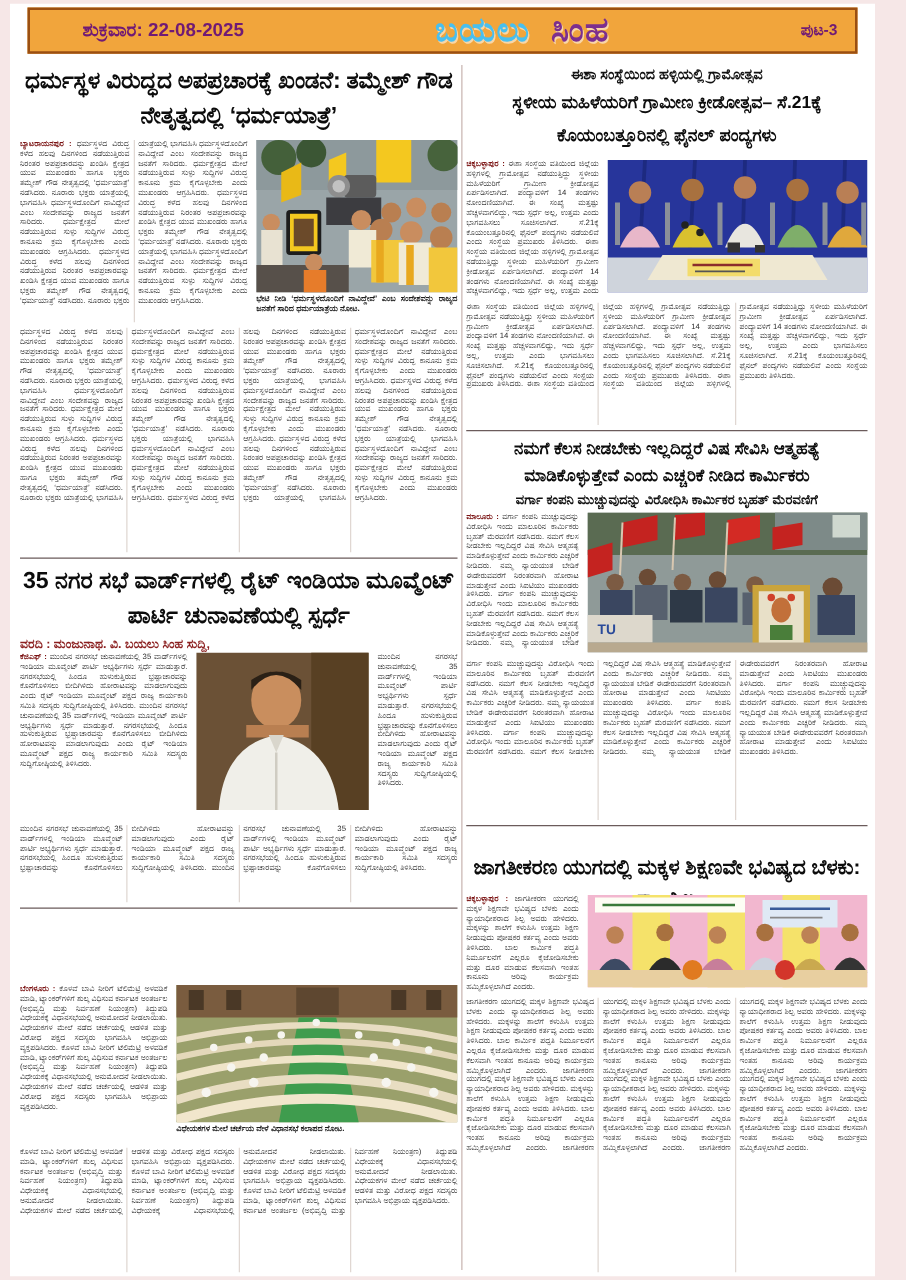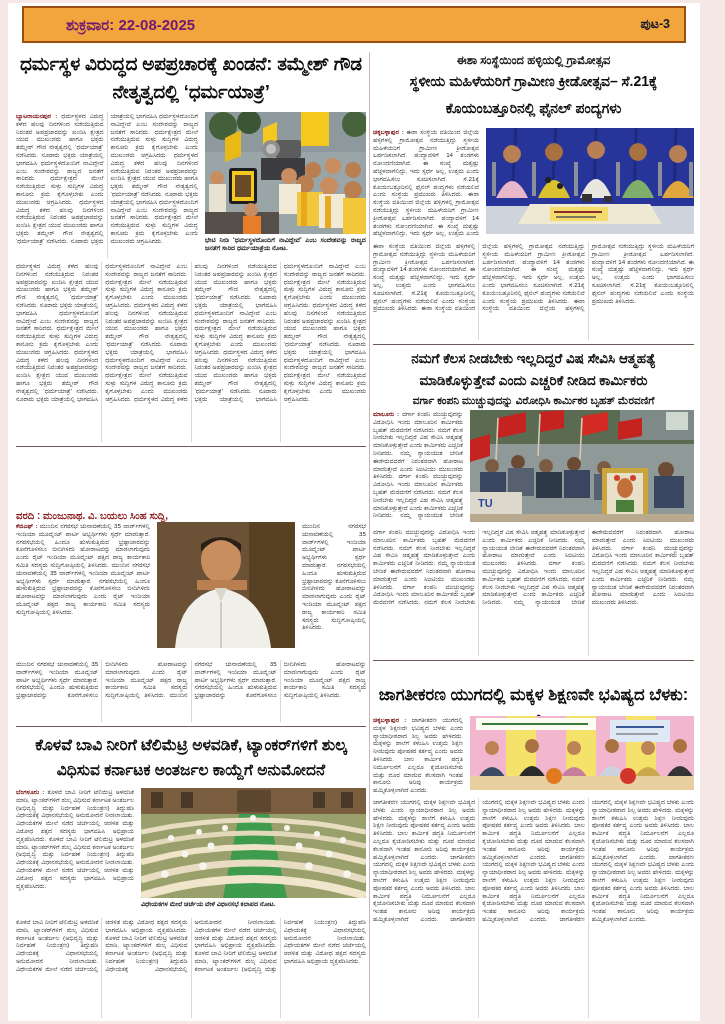--- a/index.html
+++ b/index.html
@@ -4,21 +4,21 @@
 <style>
   html,body{margin:0;padding:0;}
   .page{position:relative;width:725px;height:1024px;background:#f6e7e7;font-family:"Liberation Sans",sans-serif;overflow:hidden;}
   .sheet{position:absolute;left:8px;top:3px;width:692px;height:1018px;background:#ffffff;}
   
   .masthead{position:absolute;left:22px;top:6px;width:664px;height:37px;background:#f1a53c;border:2px solid #9a4f12;display:flex;align-items:center;justify-content:space-between;box-sizing:border-box;padding:0 14px;}
   .m-date{font-size:15px;font-weight:bold;color:#701a75;padding-left:28px;}
   .m-title{font-size:27px;font-weight:bold;letter-spacing:1px;text-shadow:1px 1px 0 rgba(255,255,255,.55);white-space:nowrap;}
   .m-title .t1{color:#49bfee;}
   .m-title .t2{color:#7c2f8e;margin-left:8px;}
-  .m-page{font-size:12.5px;font-weight:bold;color:#0f172a;}
+  .m-page{font-size:12.5px;font-weight:bold;color:#701a75;}
   
   .colL{position:absolute;left:16px;top:50px;width:350px;height:968px;}
   .colR{position:absolute;left:373px;top:50px;width:321px;height:968px;}
   .vdiv{position:absolute;left:369px;top:52px;width:1px;height:964px;background:#c9b6b2;}
   .blk{position:absolute;left:0;}
   .hl{font-weight:bold;color:#0c0c0c;text-align:center;margin:0;}
   .hl-a1{font-size:18.5px;line-height:28px;letter-spacing:-.2px;}
   .hl-a2{font-size:18.5px;line-height:28px;}
   .hl-a3{font-size:15.5px;line-height:25px;}
   .hl-b1{font-size:14px;line-height:27px;}
@@ -37,20 +37,24 @@
   .gap{flex:0 0 7px;}
 </style>
 </head>
 <body>
 
 <div class="page">
   <div class="sheet"></div>
 
   <div class="masthead">
     <span class="m-date">ಶುಕ್ರವಾರ: 22-08-2025</span>
+    <span class="m-title">
+      <span class="t1">ಬಯಲು</span>
+      <span class="t2">ಸಿಂಹ</span>
+    </span>
     <span class="m-page">ಪುಟ-3</span>
   </div>
 
   <div class="vdiv"></div>
 
   <div class="colL">
 
     <h2 class="blk hl hl-a1" style="top:0;width:350px;">ಧರ್ಮಸ್ಥಳ ವಿರುದ್ಧದ ಅಪಪ್ರಚಾರಕ್ಕೆ ಖಂಡನೆ: ತಮ್ಮೇಶ್ ಗೌಡ ನೇತೃತ್ವದಲ್ಲಿ ‘ಧರ್ಮಯಾತ್ರೆ’</h2>
 
     <div class="blk row" style="top:62px;width:350px;height:146px;">
@@ -97,20 +101,21 @@
         <div class="caption">ಭೇಟಿ ನೀಡಿ ‘ಧರ್ಮಸ್ಥಳದೊಂದಿಗೆ ನಾವಿದ್ದೇವೆ’ ಎಂಬ ಸಂದೇಶವನ್ನು ರಾಜ್ಯದ ಜನತೆಗೆ ಸಾರಿದ ಧರ್ಮಯಾತ್ರೆಯ ನೋಟ.</div>
       </div>
     </div>
 
     <div class="blk" style="top:212px;width:350px;height:180px;">
       <p class="body c4" style="margin:0;">ಧರ್ಮಸ್ಥಳದ ವಿರುದ್ಧ ಕಳೆದ ಹಲವು ದಿನಗಳಿಂದ ನಡೆಯುತ್ತಿರುವ ನಿರಂತರ ಅಪಪ್ರಚಾರವನ್ನು ಖಂಡಿಸಿ ಕ್ಷೇತ್ರದ ಯುವ ಮುಖಂಡರು ಹಾಗೂ ಭಕ್ತರು ತಮ್ಮೇಶ್ ಗೌಡ ನೇತೃತ್ವದಲ್ಲಿ ‘ಧರ್ಮಯಾತ್ರೆ’ ನಡೆಸಿದರು. ನೂರಾರು ಭಕ್ತರು ಯಾತ್ರೆಯಲ್ಲಿ ಭಾಗವಹಿಸಿ ಧರ್ಮಸ್ಥಳದೊಂದಿಗೆ ನಾವಿದ್ದೇವೆ ಎಂಬ ಸಂದೇಶವನ್ನು ರಾಜ್ಯದ ಜನತೆಗೆ ಸಾರಿದರು. ಧರ್ಮಕ್ಷೇತ್ರದ ಮೇಲೆ ನಡೆಯುತ್ತಿರುವ ಸುಳ್ಳು ಸುದ್ದಿಗಳ ವಿರುದ್ಧ ಕಾನೂನು ಕ್ರಮ ಕೈಗೊಳ್ಳಬೇಕು ಎಂದು ಮುಖಂಡರು ಆಗ್ರಹಿಸಿದರು. ಧರ್ಮಸ್ಥಳದ ವಿರುದ್ಧ ಕಳೆದ ಹಲವು ದಿನಗಳಿಂದ ನಡೆಯುತ್ತಿರುವ ನಿರಂತರ ಅಪಪ್ರಚಾರವನ್ನು ಖಂಡಿಸಿ ಕ್ಷೇತ್ರದ ಯುವ ಮುಖಂಡರು ಹಾಗೂ ಭಕ್ತರು ತಮ್ಮೇಶ್ ಗೌಡ ನೇತೃತ್ವದಲ್ಲಿ ‘ಧರ್ಮಯಾತ್ರೆ’ ನಡೆಸಿದರು. ನೂರಾರು ಭಕ್ತರು ಯಾತ್ರೆಯಲ್ಲಿ ಭಾಗವಹಿಸಿ ಧರ್ಮಸ್ಥಳದೊಂದಿಗೆ ನಾವಿದ್ದೇವೆ ಎಂಬ ಸಂದೇಶವನ್ನು ರಾಜ್ಯದ ಜನತೆಗೆ ಸಾರಿದರು. ಧರ್ಮಕ್ಷೇತ್ರದ ಮೇಲೆ ನಡೆಯುತ್ತಿರುವ ಸುಳ್ಳು ಸುದ್ದಿಗಳ ವಿರುದ್ಧ ಕಾನೂನು ಕ್ರಮ ಕೈಗೊಳ್ಳಬೇಕು ಎಂದು ಮುಖಂಡರು ಆಗ್ರಹಿಸಿದರು. ಧರ್ಮಸ್ಥಳದ ವಿರುದ್ಧ ಕಳೆದ ಹಲವು ದಿನಗಳಿಂದ ನಡೆಯುತ್ತಿರುವ ನಿರಂತರ ಅಪಪ್ರಚಾರವನ್ನು ಖಂಡಿಸಿ ಕ್ಷೇತ್ರದ ಯುವ ಮುಖಂಡರು ಹಾಗೂ ಭಕ್ತರು ತಮ್ಮೇಶ್ ಗೌಡ ನೇತೃತ್ವದಲ್ಲಿ ‘ಧರ್ಮಯಾತ್ರೆ’ ನಡೆಸಿದರು. ನೂರಾರು ಭಕ್ತರು ಯಾತ್ರೆಯಲ್ಲಿ ಭಾಗವಹಿಸಿ ಧರ್ಮಸ್ಥಳದೊಂದಿಗೆ ನಾವಿದ್ದೇವೆ ಎಂಬ ಸಂದೇಶವನ್ನು ರಾಜ್ಯದ ಜನತೆಗೆ ಸಾರಿದರು. ಧರ್ಮಕ್ಷೇತ್ರದ ಮೇಲೆ ನಡೆಯುತ್ತಿರುವ ಸುಳ್ಳು ಸುದ್ದಿಗಳ ವಿರುದ್ಧ ಕಾನೂನು ಕ್ರಮ ಕೈಗೊಳ್ಳಬೇಕು ಎಂದು ಮುಖಂಡರು ಆಗ್ರಹಿಸಿದರು. ಧರ್ಮಸ್ಥಳದ ವಿರುದ್ಧ ಕಳೆದ ಹಲವು ದಿನಗಳಿಂದ ನಡೆಯುತ್ತಿರುವ ನಿರಂತರ ಅಪಪ್ರಚಾರವನ್ನು ಖಂಡಿಸಿ ಕ್ಷೇತ್ರದ ಯುವ ಮುಖಂಡರು ಹಾಗೂ ಭಕ್ತರು ತಮ್ಮೇಶ್ ಗೌಡ ನೇತೃತ್ವದಲ್ಲಿ ‘ಧರ್ಮಯಾತ್ರೆ’ ನಡೆಸಿದರು. ನೂರಾರು ಭಕ್ತರು ಯಾತ್ರೆಯಲ್ಲಿ ಭಾಗವಹಿಸಿ ಧರ್ಮಸ್ಥಳದೊಂದಿಗೆ ನಾವಿದ್ದೇವೆ ಎಂಬ ಸಂದೇಶವನ್ನು ರಾಜ್ಯದ ಜನತೆಗೆ ಸಾರಿದರು. ಧರ್ಮಕ್ಷೇತ್ರದ ಮೇಲೆ ನಡೆಯುತ್ತಿರುವ ಸುಳ್ಳು ಸುದ್ದಿಗಳ ವಿರುದ್ಧ ಕಾನೂನು ಕ್ರಮ ಕೈಗೊಳ್ಳಬೇಕು ಎಂದು ಮುಖಂಡರು ಆಗ್ರಹಿಸಿದರು. ಧರ್ಮಸ್ಥಳದ ವಿರುದ್ಧ ಕಳೆದ ಹಲವು ದಿನಗಳಿಂದ ನಡೆಯುತ್ತಿರುವ ನಿರಂತರ ಅಪಪ್ರಚಾರವನ್ನು ಖಂಡಿಸಿ ಕ್ಷೇತ್ರದ ಯುವ ಮುಖಂಡರು ಹಾಗೂ ಭಕ್ತರು ತಮ್ಮೇಶ್ ಗೌಡ ನೇತೃತ್ವದಲ್ಲಿ ‘ಧರ್ಮಯಾತ್ರೆ’ ನಡೆಸಿದರು. ನೂರಾರು ಭಕ್ತರು ಯಾತ್ರೆಯಲ್ಲಿ ಭಾಗವಹಿಸಿ ಧರ್ಮಸ್ಥಳದೊಂದಿಗೆ ನಾವಿದ್ದೇವೆ ಎಂಬ ಸಂದೇಶವನ್ನು ರಾಜ್ಯದ ಜನತೆಗೆ ಸಾರಿದರು. ಧರ್ಮಕ್ಷೇತ್ರದ ಮೇಲೆ ನಡೆಯುತ್ತಿರುವ ಸುಳ್ಳು ಸುದ್ದಿಗಳ ವಿರುದ್ಧ ಕಾನೂನು ಕ್ರಮ ಕೈಗೊಳ್ಳಬೇಕು ಎಂದು ಮುಖಂಡರು ಆಗ್ರಹಿಸಿದರು. ಧರ್ಮಸ್ಥಳದ ವಿರುದ್ಧ ಕಳೆದ ಹಲವು ದಿನಗಳಿಂದ ನಡೆಯುತ್ತಿರುವ ನಿರಂತರ ಅಪಪ್ರಚಾರವನ್ನು ಖಂಡಿಸಿ ಕ್ಷೇತ್ರದ ಯುವ ಮುಖಂಡರು ಹಾಗೂ ಭಕ್ತರು ತಮ್ಮೇಶ್ ಗೌಡ ನೇತೃತ್ವದಲ್ಲಿ ‘ಧರ್ಮಯಾತ್ರೆ’ ನಡೆಸಿದರು. ನೂರಾರು ಭಕ್ತರು ಯಾತ್ರೆಯಲ್ಲಿ ಭಾಗವಹಿಸಿ ಧರ್ಮಸ್ಥಳದೊಂದಿಗೆ ನಾವಿದ್ದೇವೆ ಎಂಬ ಸಂದೇಶವನ್ನು ರಾಜ್ಯದ ಜನತೆಗೆ ಸಾರಿದರು. ಧರ್ಮಕ್ಷೇತ್ರದ ಮೇಲೆ ನಡೆಯುತ್ತಿರುವ ಸುಳ್ಳು ಸುದ್ದಿಗಳ ವಿರುದ್ಧ ಕಾನೂನು ಕ್ರಮ ಕೈಗೊಳ್ಳಬೇಕು ಎಂದು ಮುಖಂಡರು ಆಗ್ರಹಿಸಿದರು. </p>
     </div>
 
     <hr class="hr blk" style="top:396px;">
 
+    <h2 class="blk hl hl-a2" style="top:400px;width:350px;">35 ನಗರ ಸಭೆ ವಾರ್ಡ್‌ಗಳಲ್ಲಿ ರೈಟ್ ಇಂಡಿಯಾ ಮೂವ್ಮೆಂಟ್ ಪಾರ್ಟಿ ಚುನಾವಣೆಯಲ್ಲಿ ಸ್ಪರ್ಧೆ</h2>
     <div class="blk byline" style="top:460px;width:350px;">ವರದಿ : ಮಂಜುನಾಥ. ವಿ. ಬಯಲು ಸಿಂಹ ಸುದ್ದಿ,</div>
 
     <div class="blk row" style="top:472px;width:350px;height:134px;">
       <div style="flex:0 0 134px;">
         <p class="body c1" style="margin:0;"><b class="dl">ಕೆಜಿಎಫ್ :</b> <span>ಮುಂದಿನ ನಗರಸಭೆ ಚುನಾವಣೆಯಲ್ಲಿ 35 ವಾರ್ಡ್‌ಗಳಲ್ಲಿ ಇಂಡಿಯಾ ಮೂವ್ಮೆಂಟ್ ಪಾರ್ಟಿ ಅಭ್ಯರ್ಥಿಗಳು ಸ್ಪರ್ಧೆ ಮಾಡುತ್ತಾರೆ. ನಗರಸಭೆಯಲ್ಲಿ ಹಿಂದೂ ಹುಳುಕುತ್ತಿರುವ ಭ್ರಷ್ಟಾಚಾರವನ್ನು ಕೊನೆಗೊಳಿಸಲು ಬೀದಿಗಿಳಿದು ಹೋರಾಟವನ್ನು ಮಾಡಲಾಗುವುದು ಎಂದು ರೈಟ್ ಇಂಡಿಯಾ ಮೂವ್ಮೆಂಟ್ ಪಕ್ಷದ ರಾಜ್ಯ ಕಾರ್ಯಕಾರಿ ಸಮಿತಿ ಸದಸ್ಯರು ಸುದ್ದಿಗೋಷ್ಠಿಯಲ್ಲಿ ತಿಳಿಸಿದರು. ಮುಂದಿನ ನಗರಸಭೆ ಚುನಾವಣೆಯಲ್ಲಿ 35 ವಾರ್ಡ್‌ಗಳಲ್ಲಿ ಇಂಡಿಯಾ ಮೂವ್ಮೆಂಟ್ ಪಾರ್ಟಿ ಅಭ್ಯರ್ಥಿಗಳು ಸ್ಪರ್ಧೆ ಮಾಡುತ್ತಾರೆ. ನಗರಸಭೆಯಲ್ಲಿ ಹಿಂದೂ ಹುಳುಕುತ್ತಿರುವ ಭ್ರಷ್ಟಾಚಾರವನ್ನು ಕೊನೆಗೊಳಿಸಲು ಬೀದಿಗಿಳಿದು ಹೋರಾಟವನ್ನು ಮಾಡಲಾಗುವುದು ಎಂದು ರೈಟ್ ಇಂಡಿಯಾ ಮೂವ್ಮೆಂಟ್ ಪಕ್ಷದ ರಾಜ್ಯ ಕಾರ್ಯಕಾರಿ ಸಮಿತಿ ಸದಸ್ಯರು ಸುದ್ದಿಗೋಷ್ಠಿಯಲ್ಲಿ ತಿಳಿಸಿದರು. </span></p>
       </div>
       <div class="gap"></div>
       <div style="flex:0 0 138px;">
         <svg class="photo" width="138" height="126" viewBox="0 0 138 126">
           <rect width="138" height="126" fill="#6b5136"></rect>
@@ -128,21 +133,20 @@
         <p class="body c1" style="margin:0;">ಮುಂದಿನ ನಗರಸಭೆ ಚುನಾವಣೆಯಲ್ಲಿ 35 ವಾರ್ಡ್‌ಗಳಲ್ಲಿ ಇಂಡಿಯಾ ಮೂವ್ಮೆಂಟ್ ಪಾರ್ಟಿ ಅಭ್ಯರ್ಥಿಗಳು ಸ್ಪರ್ಧೆ ಮಾಡುತ್ತಾರೆ. ನಗರಸಭೆಯಲ್ಲಿ ಹಿಂದೂ ಹುಳುಕುತ್ತಿರುವ ಭ್ರಷ್ಟಾಚಾರವನ್ನು ಕೊನೆಗೊಳಿಸಲು ಬೀದಿಗಿಳಿದು ಹೋರಾಟವನ್ನು ಮಾಡಲಾಗುವುದು ಎಂದು ರೈಟ್ ಇಂಡಿಯಾ ಮೂವ್ಮೆಂಟ್ ಪಕ್ಷದ ರಾಜ್ಯ ಕಾರ್ಯಕಾರಿ ಸಮಿತಿ ಸದಸ್ಯರು ಸುದ್ದಿಗೋಷ್ಠಿಯಲ್ಲಿ ತಿಳಿಸಿದರು. </p>
       </div>
     </div>
 
     <div class="blk" style="top:610px;width:350px;height:62px;">
       <p class="body c4" style="margin:0;">ಮುಂದಿನ ನಗರಸಭೆ ಚುನಾವಣೆಯಲ್ಲಿ 35 ವಾರ್ಡ್‌ಗಳಲ್ಲಿ ಇಂಡಿಯಾ ಮೂವ್ಮೆಂಟ್ ಪಾರ್ಟಿ ಅಭ್ಯರ್ಥಿಗಳು ಸ್ಪರ್ಧೆ ಮಾಡುತ್ತಾರೆ. ನಗರಸಭೆಯಲ್ಲಿ ಹಿಂದೂ ಹುಳುಕುತ್ತಿರುವ ಭ್ರಷ್ಟಾಚಾರವನ್ನು ಕೊನೆಗೊಳಿಸಲು ಬೀದಿಗಿಳಿದು ಹೋರಾಟವನ್ನು ಮಾಡಲಾಗುವುದು ಎಂದು ರೈಟ್ ಇಂಡಿಯಾ ಮೂವ್ಮೆಂಟ್ ಪಕ್ಷದ ರಾಜ್ಯ ಕಾರ್ಯಕಾರಿ ಸಮಿತಿ ಸದಸ್ಯರು ಸುದ್ದಿಗೋಷ್ಠಿಯಲ್ಲಿ ತಿಳಿಸಿದರು. ಮುಂದಿನ ನಗರಸಭೆ ಚುನಾವಣೆಯಲ್ಲಿ 35 ವಾರ್ಡ್‌ಗಳಲ್ಲಿ ಇಂಡಿಯಾ ಮೂವ್ಮೆಂಟ್ ಪಾರ್ಟಿ ಅಭ್ಯರ್ಥಿಗಳು ಸ್ಪರ್ಧೆ ಮಾಡುತ್ತಾರೆ. ನಗರಸಭೆಯಲ್ಲಿ ಹಿಂದೂ ಹುಳುಕುತ್ತಿರುವ ಭ್ರಷ್ಟಾಚಾರವನ್ನು ಕೊನೆಗೊಳಿಸಲು ಬೀದಿಗಿಳಿದು ಹೋರಾಟವನ್ನು ಮಾಡಲಾಗುವುದು ಎಂದು ರೈಟ್ ಇಂಡಿಯಾ ಮೂವ್ಮೆಂಟ್ ಪಕ್ಷದ ರಾಜ್ಯ ಕಾರ್ಯಕಾರಿ ಸಮಿತಿ ಸದಸ್ಯರು ಸುದ್ದಿಗೋಷ್ಠಿಯಲ್ಲಿ ತಿಳಿಸಿದರು. </p>
     </div>
 
     <hr class="hr blk" style="top:676px;">
 
-    <h2 class="blk hl hl-a3" style="top:682px;width:350px;">ಕೊಳವೆ ಬಾವಿ ನೀರಿಗೆ ಟೆಲಿಮೆಟ್ರಿ ಅಳವಡಿಕೆ, ಟ್ಯಾಂಕರ್‌ಗಳಿಗೆ ಶುಲ್ಕ ವಿಧಿಸುವ ಕರ್ನಾಟಕ ಅಂತರ್ಜಲ ಕಾಯ್ದೆಗೆ ಅನುಮೋದನೆ</h2>
 
     <div class="blk row" style="top:738px;width:350px;height:126px;">
       <div style="flex:0 0 118px;">
         <p class="body c1" style="margin:0;"><b class="dl">ಬೆಂಗಳೂರು :</b> <span>ಕೊಳವೆ ಬಾವಿ ನೀರಿಗೆ ಟೆಲಿಮೆಟ್ರಿ ಅಳವಡಿಕೆ ಮಾಡಿ, ಟ್ಯಾಂಕರ್‌ಗಳಿಗೆ ಶುಲ್ಕ ವಿಧಿಸುವ ಕರ್ನಾಟಕ ಅಂತರ್ಜಲ (ಅಭಿವೃದ್ಧಿ ಮತ್ತು ನಿರ್ವಹಣೆ ನಿಯಂತ್ರಣ) ತಿದ್ದುಪಡಿ ವಿಧೇಯಕಕ್ಕೆ ವಿಧಾನಸಭೆಯಲ್ಲಿ ಅನುಮೋದನೆ ನೀಡಲಾಯಿತು. ವಿಧೇಯಕಗಳ ಮೇಲೆ ನಡೆದ ಚರ್ಚೆಯಲ್ಲಿ ಆಡಳಿತ ಮತ್ತು ವಿರೋಧ ಪಕ್ಷದ ಸದಸ್ಯರು ಭಾಗವಹಿಸಿ ಅಭಿಪ್ರಾಯ ವ್ಯಕ್ತಪಡಿಸಿದರು. ಕೊಳವೆ ಬಾವಿ ನೀರಿಗೆ ಟೆಲಿಮೆಟ್ರಿ ಅಳವಡಿಕೆ ಮಾಡಿ, ಟ್ಯಾಂಕರ್‌ಗಳಿಗೆ ಶುಲ್ಕ ವಿಧಿಸುವ ಕರ್ನಾಟಕ ಅಂತರ್ಜಲ (ಅಭಿವೃದ್ಧಿ ಮತ್ತು ನಿರ್ವಹಣೆ ನಿಯಂತ್ರಣ) ತಿದ್ದುಪಡಿ ವಿಧೇಯಕಕ್ಕೆ ವಿಧಾನಸಭೆಯಲ್ಲಿ ಅನುಮೋದನೆ ನೀಡಲಾಯಿತು. ವಿಧೇಯಕಗಳ ಮೇಲೆ ನಡೆದ ಚರ್ಚೆಯಲ್ಲಿ ಆಡಳಿತ ಮತ್ತು ವಿರೋಧ ಪಕ್ಷದ ಸದಸ್ಯರು ಭಾಗವಹಿಸಿ ಅಭಿಪ್ರಾಯ ವ್ಯಕ್ತಪಡಿಸಿದರು. </span></p>
       </div>
       <div class="gap"></div>
       <div style="flex:0 0 225px;">
         <svg class="photo" width="225" height="110" viewBox="0 0 225 110">
           <rect width="225" height="110" fill="#9aa06b"></rect>
           <rect width="225" height="26" fill="#7a5c3f"></rect>

